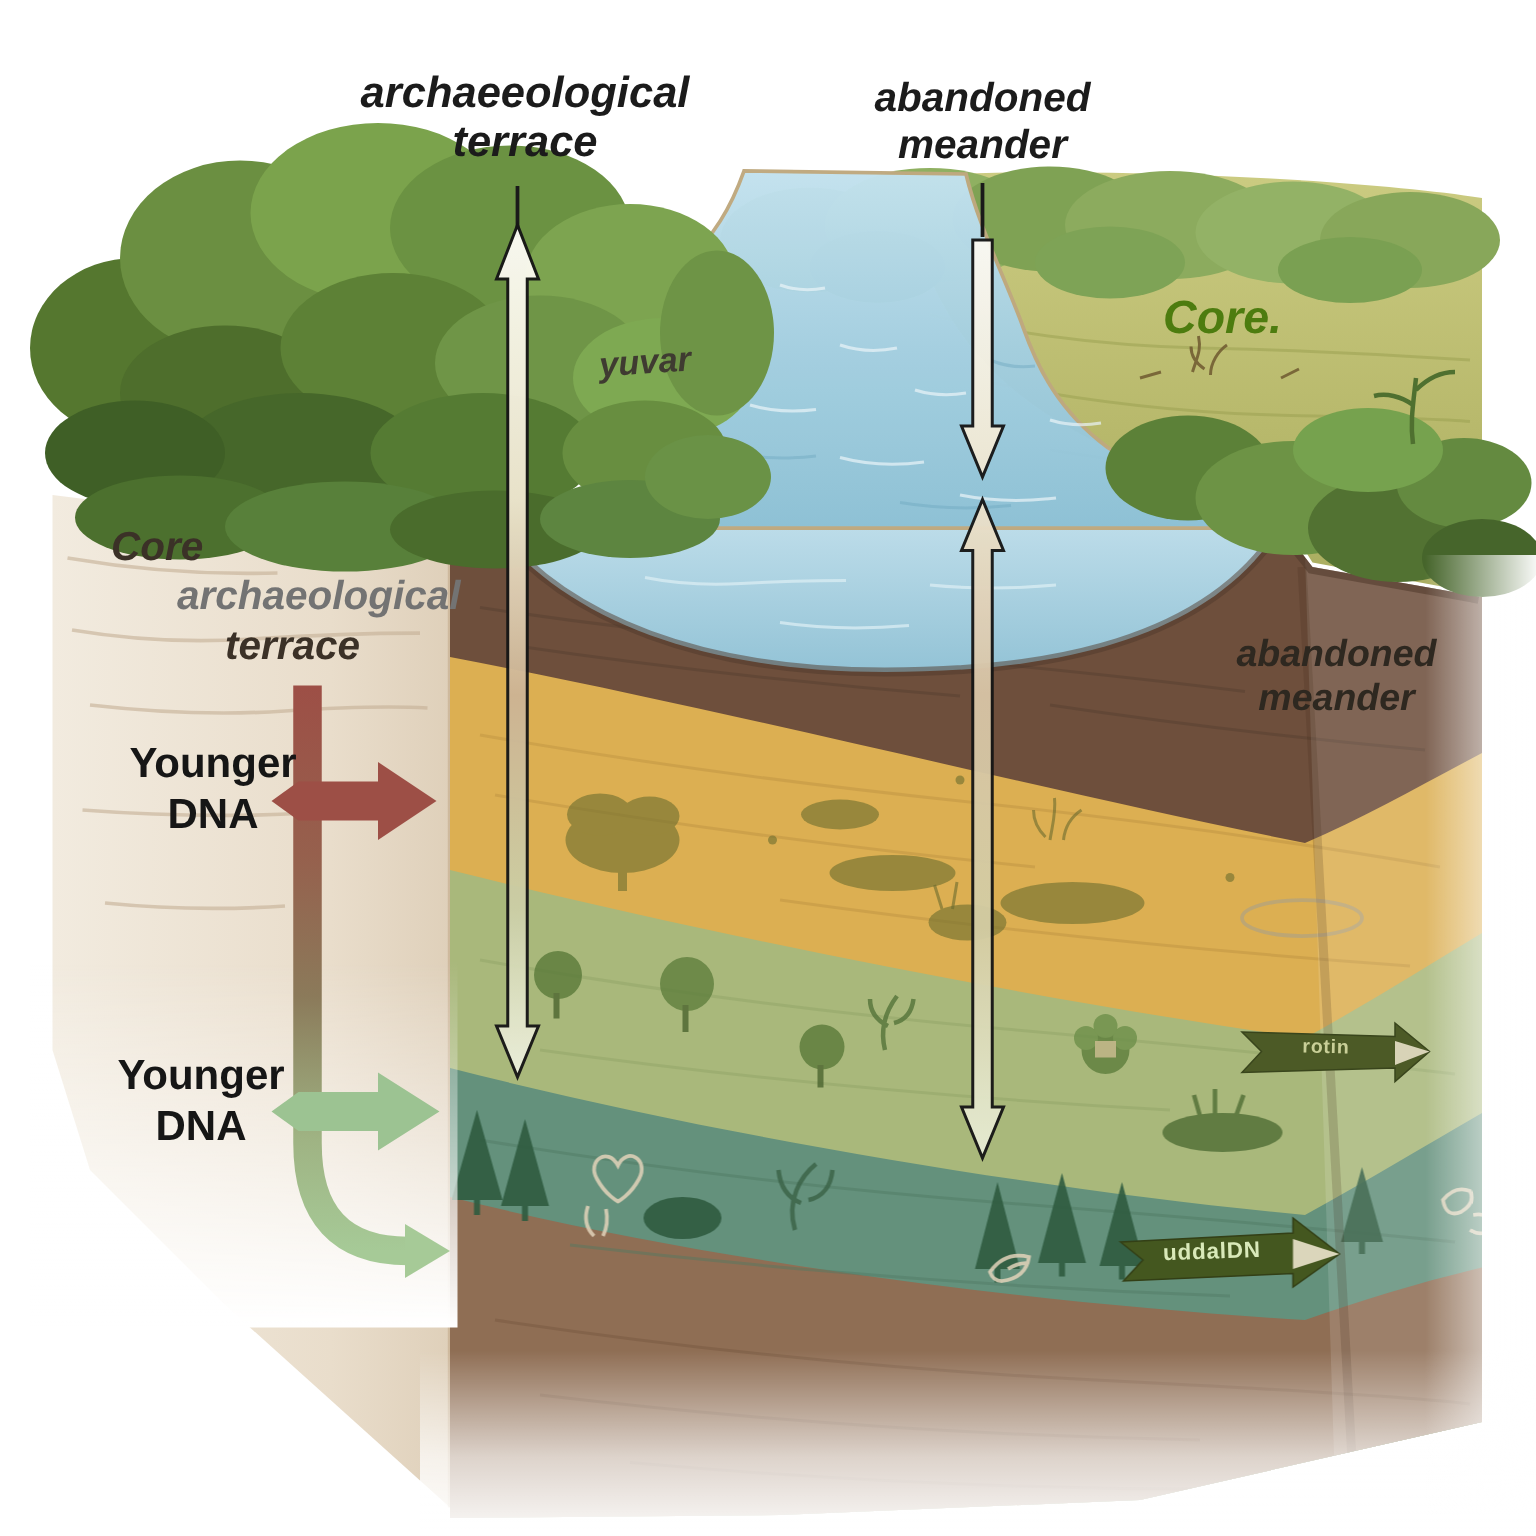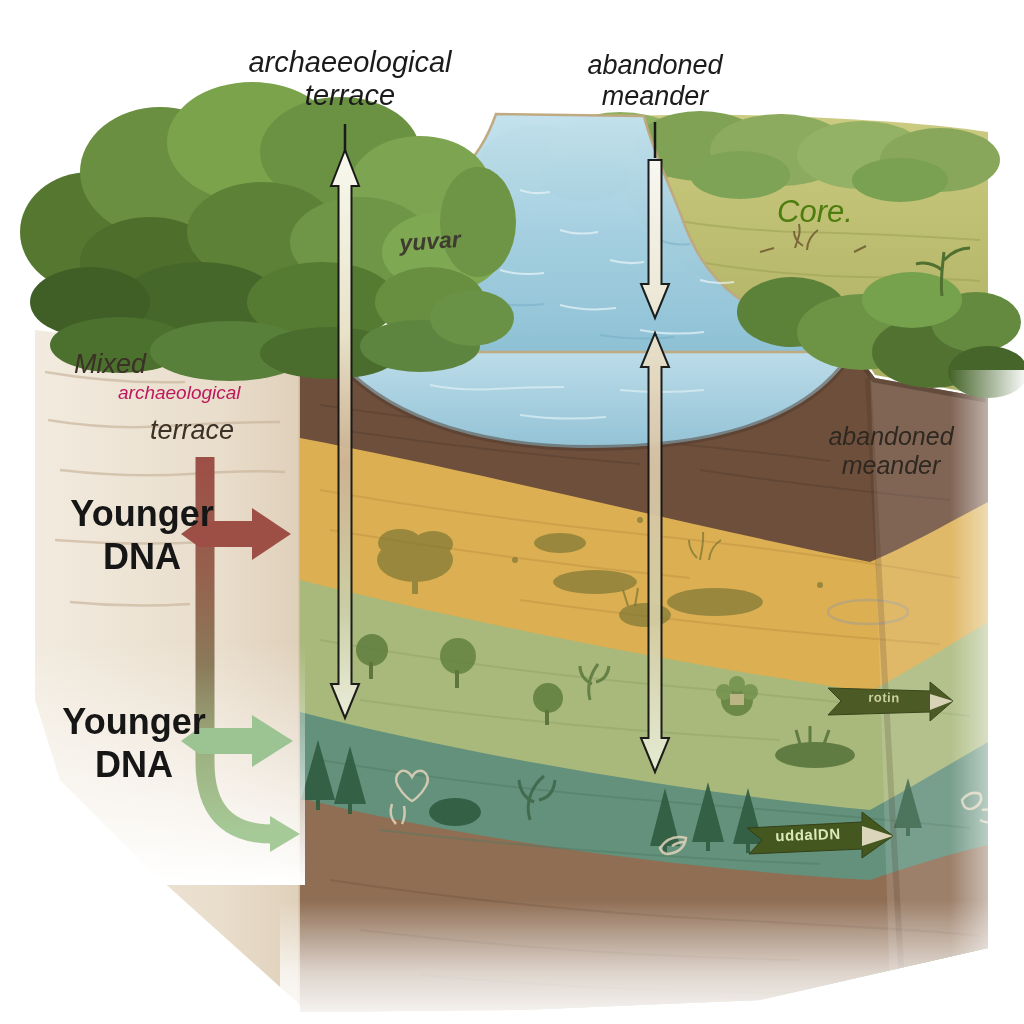--- a/index.html
+++ b/index.html
@@ -1,30 +1,30 @@
 <!DOCTYPE html>
 <html><head>
 <meta charset="utf-8">
 <style>
   html,body{margin:0;padding:0;background:#ffffff;}
   .stage{position:relative;width:1024px;height:1024px;overflow:hidden;background:#ffffff;
          font-family:"Liberation Sans",sans-serif;}
   .stage svg{position:absolute;left:0;top:0;}
   .lbl{position:absolute;color:#1b1b1b;line-height:1.14;}
-  .ital{font-style:italic;font-weight:400;}
+  .ital{font-style:italic;font-weight:700;}
   .ctr{text-align:center;}
   .lbl-arch{left:213px;top:46px;width:274px;font-size:29px;}
   .lbl-meander-top{left:540px;top:50px;width:230px;font-size:27px;}
   .lbl-core{left:745px;top:194px;width:140px;font-size:31px;color:#4d7c0f;}
   .lbl-yuvar{left:375px;top:228px;width:110px;font-size:23px;color:#3f3b31;
              transform:rotate(-4deg);font-weight:600;}
   .lbl-mixed1{left:74px;top:349px;font-size:27px;color:#3b3127;}
-  .lbl-mixed2{left:118px;top:382px;font-size:19px;color:#be185d;}
+  .lbl-mixed2{left:118px;top:382px;font-size:27px;color:#737373;}
   .lbl-mixed3{left:150px;top:415px;font-size:27px;color:#3b3127;}
-  .lbl-dna{font-size:36px;color:#161616;font-weight:600;line-height:1.2;}
+  .lbl-dna{font-size:28px;color:#161616;font-weight:600;line-height:1.2;}
   .lbl-dna-up{left:68px;top:492px;width:148px;}
   .lbl-dna-low{left:60px;top:700px;width:148px;}
   .lbl-meander-side{left:800px;top:422px;width:182px;font-size:25px;color:#2e2820;}
   .lbl-ribbon{font-weight:bold;letter-spacing:.5px;text-align:center;}
   .lbl-ribbon-up{left:836px;top:691px;width:96px;font-size:13px;color:#c9cf98;transform:rotate(1deg);}
   .lbl-ribbon-low{left:752px;top:826px;width:112px;font-size:15px;color:#d9e9b9;transform:rotate(-2deg);}
 </style>
 </head>
 <body>
 
@@ -325,21 +325,21 @@
 
 <div class="lbl ital ctr lbl-meander-top">
   <div>abandoned</div>
   <div>meander</div>
 </div>
 
 <div class="lbl ital ctr lbl-core">Core.</div>
 
 <div class="lbl ital ctr lbl-yuvar">yuvar</div>
 
-<div class="lbl ital lbl-mixed1">Mixed</div>
+<div class="lbl ital lbl-mixed1">Core</div>
 <div class="lbl ital lbl-mixed2">archaeological</div>
 <div class="lbl ital lbl-mixed3">terrace</div>
 
 <div class="lbl ctr lbl-dna lbl-dna-up">
   <div>Younger</div>
   <div>DNA</div>
 </div>
 
 <div class="lbl ctr lbl-dna lbl-dna-low">
   <div>Younger</div>

